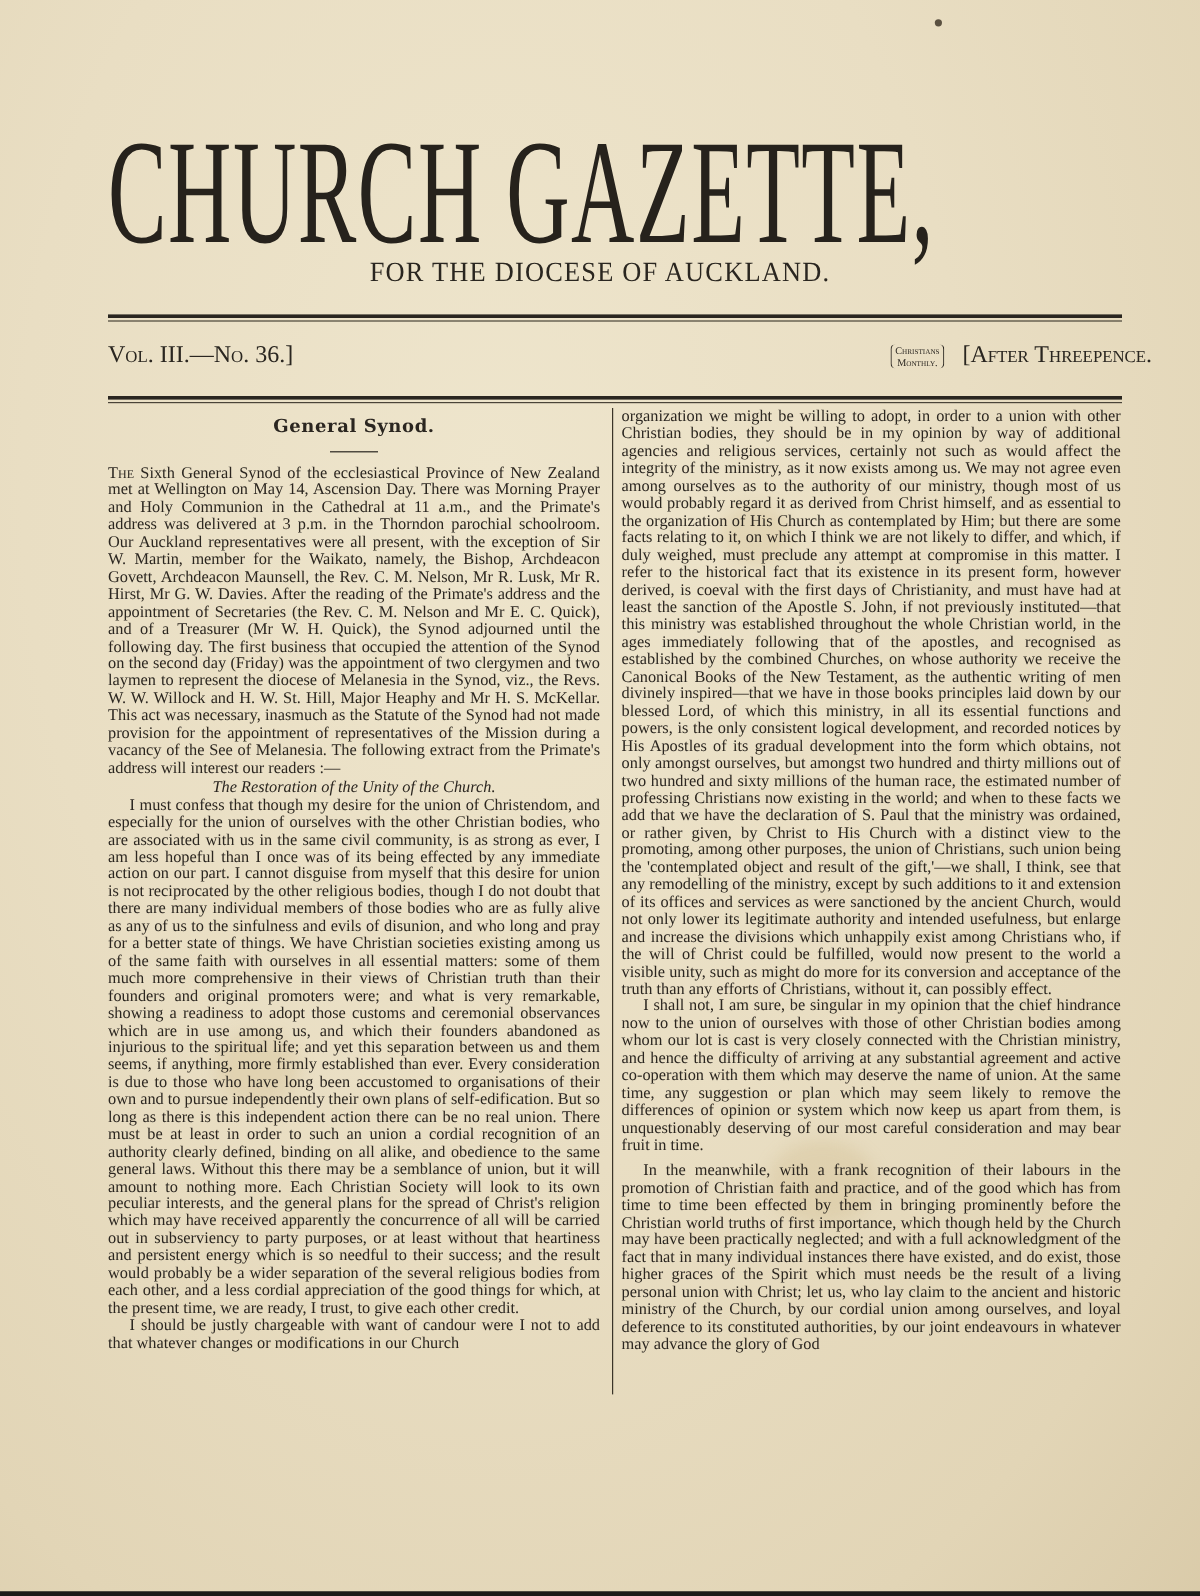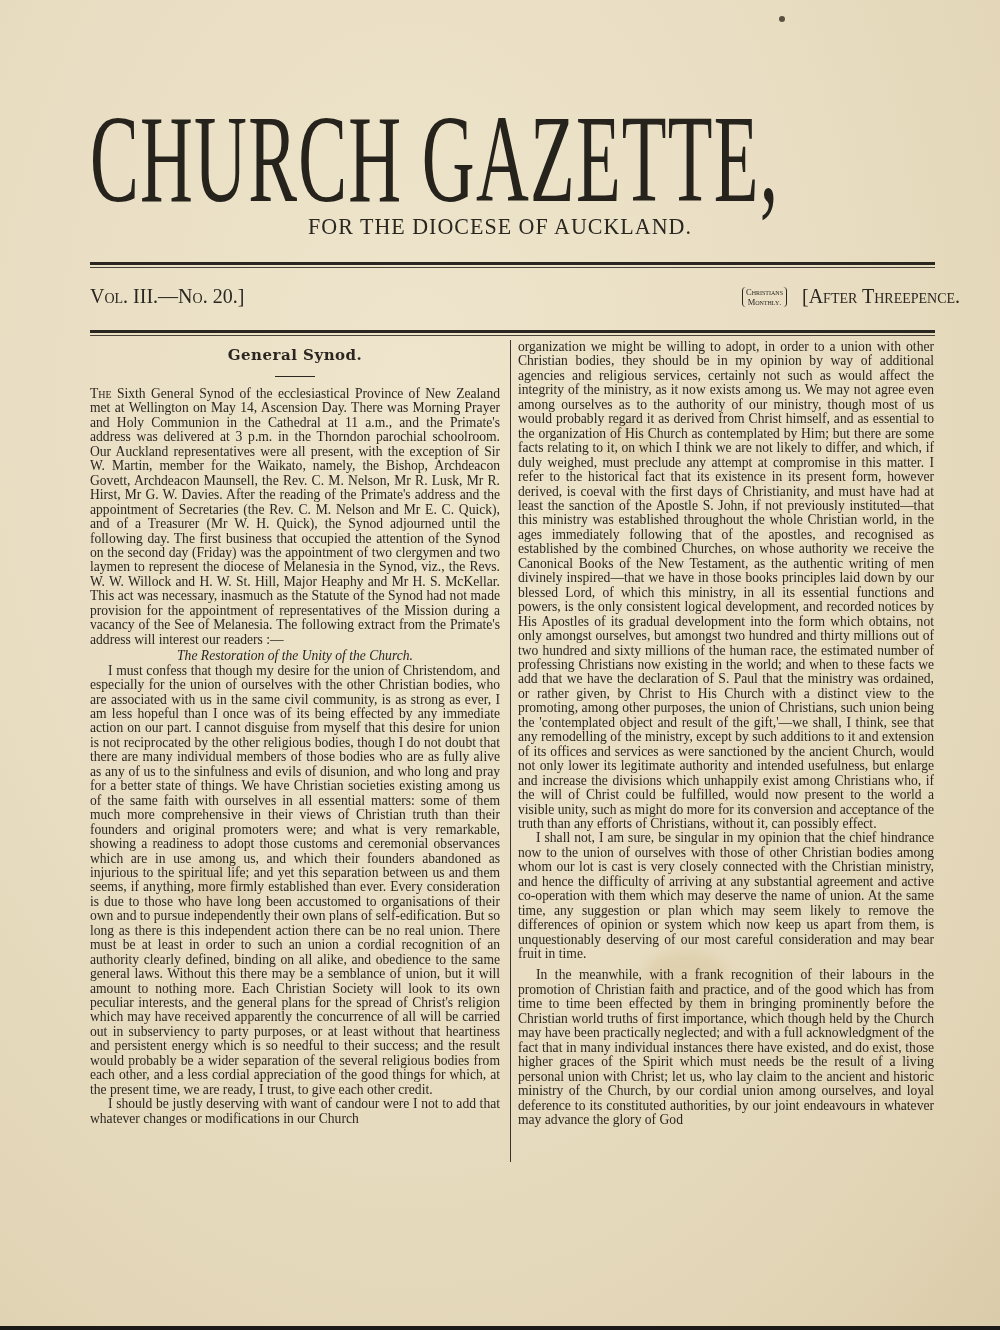--- a/index.html
+++ b/index.html
@@ -82,42 +82,42 @@
 
   <div class="masthead">CHURCH GAZETTE,</div>
   <div class="subtitle">FOR THE DIOCESE OF AUCKLAND.</div>
 
   <div class="rule-double" style="top:262px;">
     <div class="thick"></div>
       <div class="thin"></div>
   </div>
 
   <div class="dateline">
-    <span style="left:0;" class="sc">Vol. III.—No. 20.]</span>
+    <span style="left:0;" class="sc">Vol. III.—No. 36.]</span>
     <div class="published">
       <div>Christians</div>
       <div>Monthly.</div>
     </div>
     <span style="left:712px;" class="sc">[After Threepence.</span>
   </div>
 
   <div class="rule-double" style="top:330px;">
     <div class="thick"></div>
       <div class="thin"></div>
   </div>
 
   <div class="col-divider"></div>
 
   <div class="column col-left">
     <div class="heading">General Synod.</div>
     <div class="heading-rule"></div>
     <p><span class="dropcap-sc">The</span><span> Sixth General Synod of the ecclesiastical Province of New Zealand met at Wellington on May 14, Ascension Day. There was Morning Prayer and Holy Communion in the Cathedral at 11 a.m., and the Primate's address was delivered at 3 p.m. in the Thorndon parochial schoolroom. Our Auckland representatives were all present, with the exception of Sir W. Martin, member for the Waikato, namely, the Bishop, Archdeacon Govett, Archdeacon Maunsell, the Rev. C. M. Nelson, Mr R. Lusk, Mr R. Hirst, Mr G. W. Davies. After the reading of the Primate's address and the appointment of Secretaries (the Rev. C. M. Nelson and Mr E. C. Quick), and of a Treasurer (Mr W. H. Quick), the Synod adjourned until the following day. The first business that occupied the attention of the Synod on the second day (Friday) was the appointment of two clergymen and two laymen to represent the diocese of Melanesia in the Synod, viz., the Revs. W. W. Willock and H. W. St. Hill, Major Heaphy and Mr H. S. McKellar. This act was necessary, inasmuch as the Statute of the Synod had not made provision for the appointment of representatives of the Mission during a vacancy of the See of Melanesia. The following extract from the Primate's address will interest our readers :—</span></p>
     <div class="subhead">The Restoration of the Unity of the Church.</div>
     <p class="indent">I must confess that though my desire for the union of Christendom, and especially for the union of ourselves with the other Christian bodies, who are associated with us in the same civil community, is as strong as ever, I am less hopeful than I once was of its being effected by any immediate action on our part. I cannot disguise from myself that this desire for union is not reciprocated by the other religious bodies, though I do not doubt that there are many individual members of those bodies who are as fully alive as any of us to the sinfulness and evils of disunion, and who long and pray for a better state of things. We have Christian societies existing among us of the same faith with ourselves in all essential matters: some of them much more comprehensive in their views of Christian truth than their founders and original promoters were; and what is very remarkable, showing a readiness to adopt those customs and ceremonial observances which are in use among us, and which their founders abandoned as injurious to the spiritual life; and yet this separation between us and them seems, if anything, more firmly established than ever. Every consideration is due to those who have long been accustomed to organisations of their own and to pursue independently their own plans of self-edification. But so long as there is this independent action there can be no real union. There must be at least in order to such an union a cordial recognition of an authority clearly defined, binding on all alike, and obedience to the same general laws. Without this there may be a semblance of union, but it will amount to nothing more. Each Christian Society will look to its own peculiar interests, and the general plans for the spread of Christ's religion which may have received apparently the concurrence of all will be carried out in subserviency to party purposes, or at least without that heartiness and persistent energy which is so needful to their success; and the result would probably be a wider separation of the several religious bodies from each other, and a less cordial appreciation of the good things for which, at the present time, we are ready, I trust, to give each other credit.</p>
-    <p class="indent">I should be justly deserving with want of candour were I not to add that whatever changes or modifications in our Church</p>
+    <p class="indent">I should be justly chargeable with want of candour were I not to add that whatever changes or modifications in our Church</p>
   </div>
 
   <div class="column col-right">
     <p>organization we might be willing to adopt, in order to a union with other Christian bodies, they should be in my opinion by way of additional agencies and religious services, certainly not such as would affect the integrity of the ministry, as it now exists among us. We may not agree even among ourselves as to the authority of our ministry, though most of us would probably regard it as derived from Christ himself, and as essential to the organization of His Church as contemplated by Him; but there are some facts relating to it, on which I think we are not likely to differ, and which, if duly weighed, must preclude any attempt at compromise in this matter. I refer to the historical fact that its existence in its present form, however derived, is coeval with the first days of Christianity, and must have had at least the sanction of the Apostle S. John, if not previously instituted—that this ministry was established throughout the whole Christian world, in the ages immediately following that of the apostles, and recognised as established by the combined Churches, on whose authority we receive the Canonical Books of the New Testament, as the authentic writing of men divinely inspired—that we have in those books principles laid down by our blessed Lord, of which this ministry, in all its essential functions and powers, is the only consistent logical development, and recorded notices by His Apostles of its gradual development into the form which obtains, not only amongst ourselves, but amongst two hundred and thirty millions out of two hundred and sixty millions of the human race, the estimated number of professing Christians now existing in the world; and when to these facts we add that we have the declaration of S. Paul that the ministry was ordained, or rather given, by Christ to His Church with a distinct view to the promoting, among other purposes, the union of Christians, such union being the 'contemplated object and result of the gift,'—we shall, I think, see that any remodelling of the ministry, except by such additions to it and extension of its offices and services as were sanctioned by the ancient Church, would not only lower its legitimate authority and intended usefulness, but enlarge and increase the divisions which unhappily exist among Christians who, if the will of Christ could be fulfilled, would now present to the world a visible unity, such as might do more for its conversion and acceptance of the truth than any efforts of Christians, without it, can possibly effect.</p>
     <p class="indent">I shall not, I am sure, be singular in my opinion that the chief hindrance now to the union of ourselves with those of other Christian bodies among whom our lot is cast is very closely connected with the Christian ministry, and hence the difficulty of arriving at any substantial agreement and active co-operation with them which may deserve the name of union. At the same time, any suggestion or plan which may seem likely to remove the differences of opinion or system which now keep us apart from them, is unquestionably deserving of our most careful consideration and may bear fruit in time.</p>
     <p class="indent gap">In the meanwhile, with a frank recognition of their labours in the promotion of Christian faith and practice, and of the good which has from time to time been effected by them in bringing prominently before the Christian world truths of first importance, which though held by the Church may have been practically neglected; and with a full acknowledgment of the fact that in many individual instances there have existed, and do exist, those higher graces of the Spirit which must needs be the result of a living personal union with Christ; let us, who lay claim to the ancient and historic ministry of the Church, by our cordial union among ourselves, and loyal deference to its constituted authorities, by our joint endeavours in whatever may advance the glory of God</p>
   </div>
 </div>
 
 </body></html>

